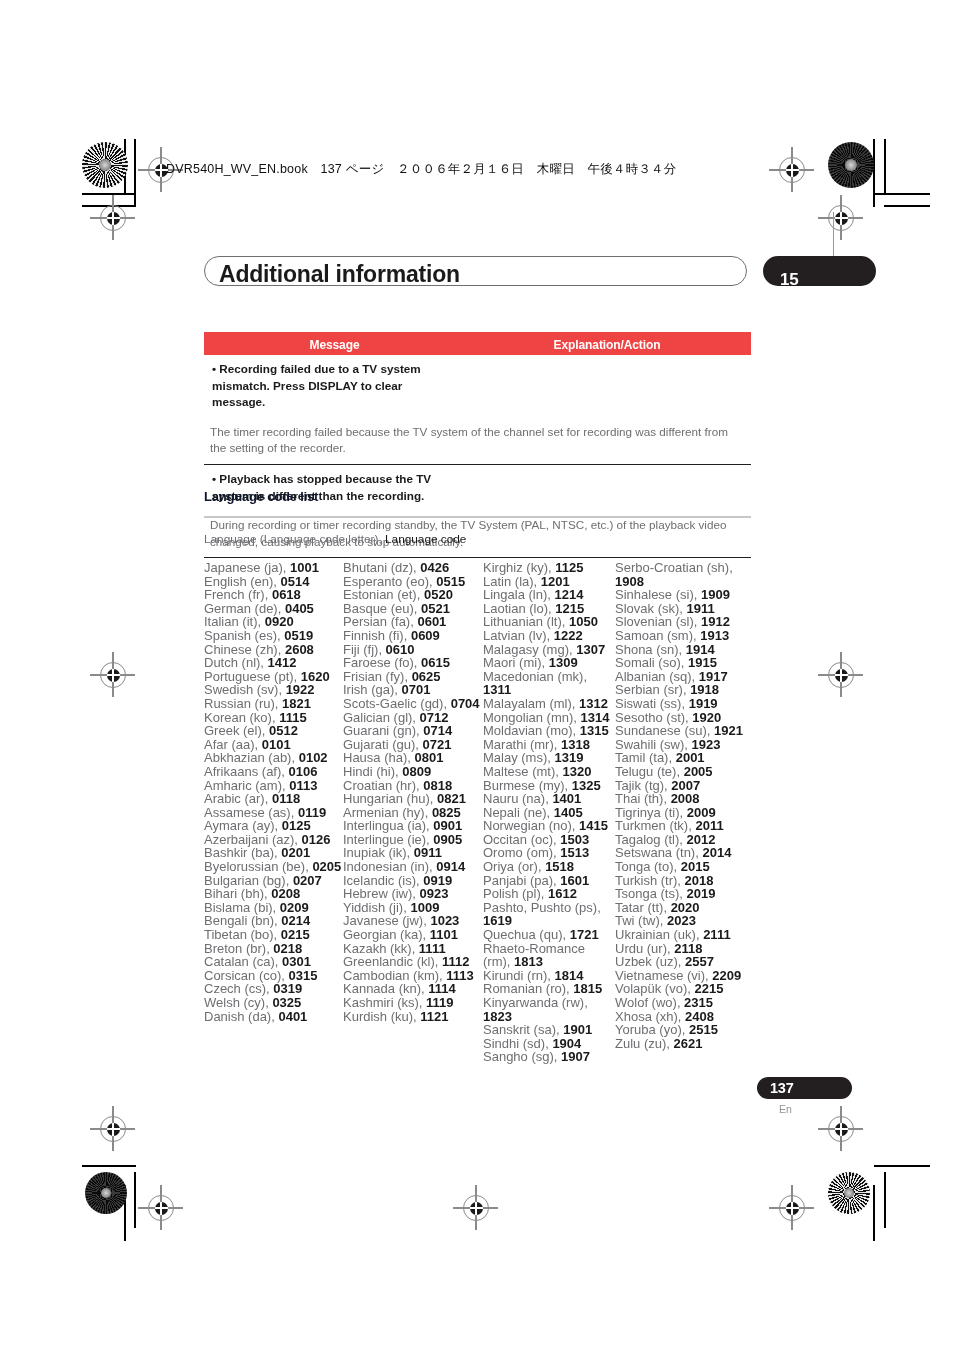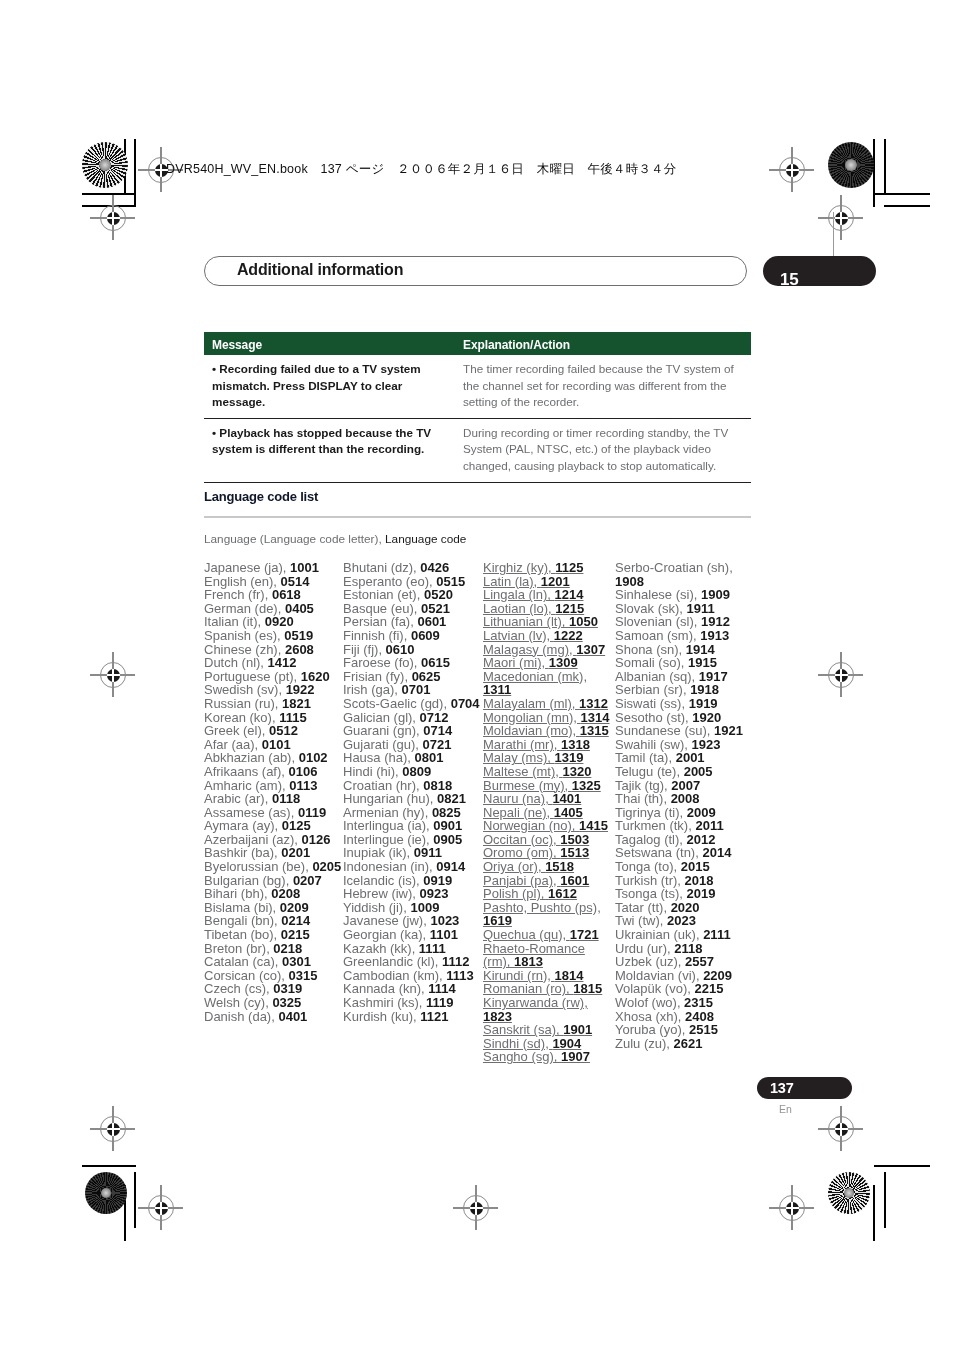--- a/index.html
+++ b/index.html
@@ -109,23 +109,23 @@
     top: 256px;
     width: 543px;
     height: 30px;
     border: 1.3px solid #6f6f6f;
     border-radius: 15px;
     box-sizing: border-box;
     background: #fff;
   }
   .chapter-title {
     position: absolute;
-    left: 237px;
+    left: 219px;
     top: 261px;
-    font-size: 16px;
+    font-size: 23px;
     font-weight: bold;
     letter-spacing: -0.2px;
     color: #1a1a1a;
   }
   .chapter-num-pill {
     position: absolute;
     left: 763px;
     top: 256px;
     width: 113px;
     height: 30px;
@@ -152,35 +152,37 @@
 
   
   .msg-table {
     position: absolute;
     left: 204px;
     top: 332px;
     width: 547px;
   }
   .msg-head {
     display: flex;
-    background: #14532d;
+    background: #ef4444;
     color: #ffffff;
     height: 23px;
     align-items: center;
+    text-align: center;
   }
   .msg-head .c1 { width: 253px; padding-left: 8px; box-sizing: border-box; }
   .msg-head .c2 { flex: 1; padding-left: 6px; box-sizing: border-box; }
   .msg-head span {
     font-size: 12px;
     font-weight: bold;
     letter-spacing: -0.1px;
   }
   .msg-row {
     display: flex;
     border-bottom: 1.6px solid #231f20;
+    flex-direction: column;
   }
   .msg-row .c1 {
     width: 253px;
     padding: 6px 10px 7px 8px;
     box-sizing: border-box;
     font-size: 11.7px;
     font-weight: bold;
     line-height: 1.42;
     color: #1a1a1a;
   }
@@ -231,21 +233,21 @@
     width: 560px;
     display: flex;
   }
   .lang-col {
     font-size: 13px;
     line-height: 13.6px;
     color: #6d6e71;
   }
   .lang-col.c1 { width: 139px; }
   .lang-col.c2 { width: 140px; }
-  .lang-col.c3 { width: 132px; text-decoration: underline; }
+  .lang-col.c3 { width: 132px; }
   .lang-col.c4 { width: 149px; }
   .lang-entry {
     white-space: normal;
   }
   .lang-entry b {
     color: #1a1a1a;
     font-weight: bold;
   }
 
   
@@ -495,21 +497,21 @@
       <div class="lang-entry"><span>Tagalog (tl), </span><b>2012</b></div>
       <div class="lang-entry"><span>Setswana (tn), </span><b>2014</b></div>
       <div class="lang-entry"><span>Tonga (to), </span><b>2015</b></div>
       <div class="lang-entry"><span>Turkish (tr), </span><b>2018</b></div>
       <div class="lang-entry"><span>Tsonga (ts), </span><b>2019</b></div>
       <div class="lang-entry"><span>Tatar (tt), </span><b>2020</b></div>
       <div class="lang-entry"><span>Twi (tw), </span><b>2023</b></div>
       <div class="lang-entry"><span>Ukrainian (uk), </span><b>2111</b></div>
       <div class="lang-entry"><span>Urdu (ur), </span><b>2118</b></div>
       <div class="lang-entry"><span>Uzbek (uz), </span><b>2557</b></div>
-      <div class="lang-entry"><span>Moldavian (vi), </span><b>2209</b></div>
+      <div class="lang-entry"><span>Vietnamese (vi), </span><b>2209</b></div>
       <div class="lang-entry"><span>Volapük (vo), </span><b>2215</b></div>
       <div class="lang-entry"><span>Wolof (wo), </span><b>2315</b></div>
       <div class="lang-entry"><span>Xhosa (xh), </span><b>2408</b></div>
       <div class="lang-entry"><span>Yoruba (yo), </span><b>2515</b></div>
       <div class="lang-entry"><span>Zulu (zu), </span><b>2621</b></div>
     </div>
 </div>
 
 <div class="page-pill"></div>
 <div class="page-num">137</div>

